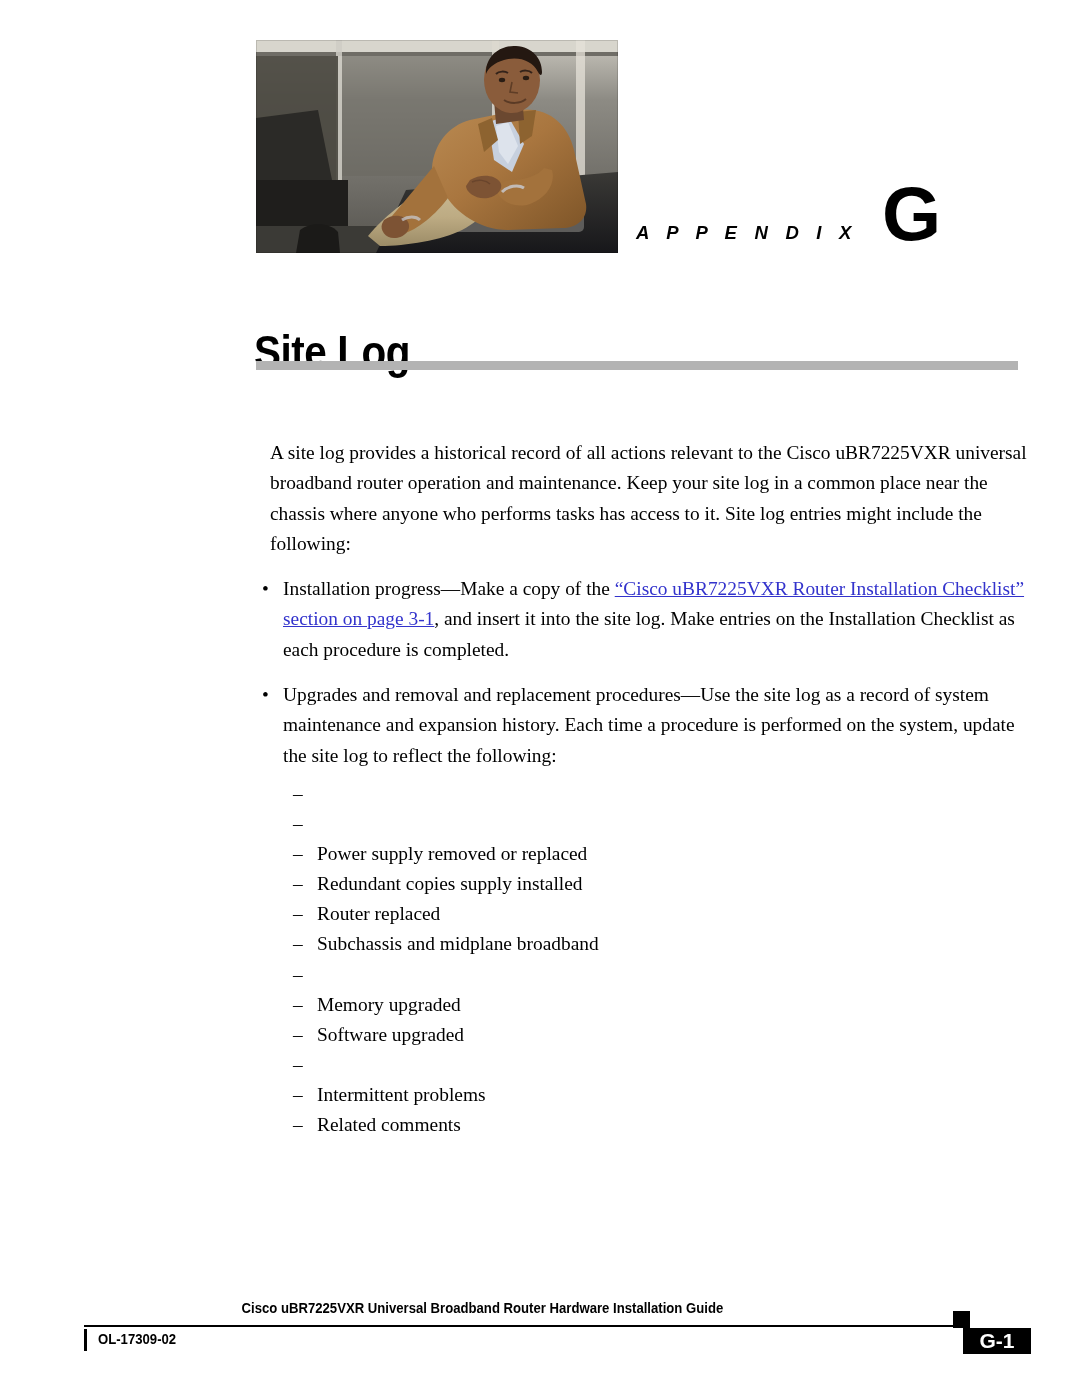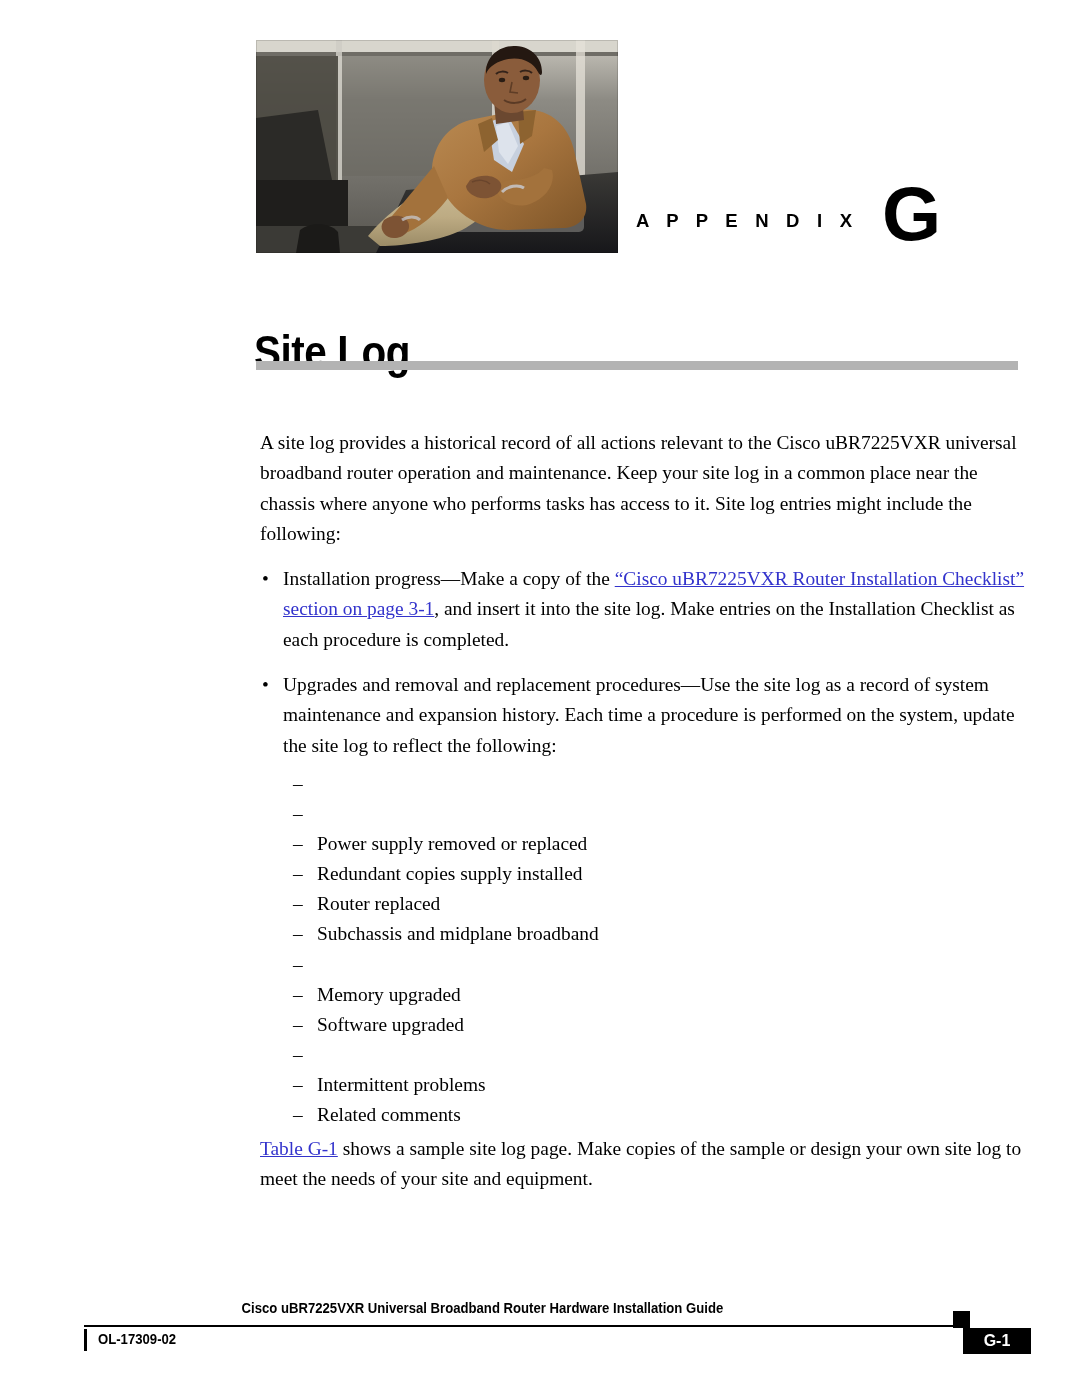--- a/index.html
+++ b/index.html
@@ -35,28 +35,29 @@
     background: #3a3a38;
   }
   .opener-photo svg {
     display: block;
     width: 362px;
     height: 213px;
   }
   .appendix-label {
     position: absolute;
     left: 636px;
-    top: 212px;
+    top: 224px;
     font-family: "Liberation Sans", "DejaVu Sans", sans-serif;
     font-weight: bold;
     font-size: 18.5px;
     letter-spacing: 6.2px;
     color: #000000;
     line-height: 1;
     white-space: nowrap;
+    font-style: italic;
   }
   .appendix-letter {
     position: absolute;
     left: 882px;
     top: 176px;
     font-family: "Liberation Sans", "DejaVu Sans", sans-serif;
     font-weight: bold;
     font-size: 76px;
     line-height: 1;
     color: #000000;
@@ -88,21 +89,21 @@
   }
 
   
   .body-area {
     position: absolute;
     left: 256px;
     top: 424px;
     width: 772px;
   }
   p.para {
-    margin: 4px;
+    margin: 14px;
     font-size: 19.4px;
     line-height: 30.3px;
     text-align: left;
     color: #000000;
   }
   .para-intro { width: 772px; }
   .para-closing {
     margin-top: 10px;
     width: 785px;
   }
@@ -222,21 +223,21 @@
   .footer-pagenum {
     position: absolute;
     left: 963px;
     top: 28px;
     width: 68px;
     height: 26px;
     line-height: 26px;
     text-align: center;
     font-family: "Liberation Sans Narrow", "Liberation Sans", "DejaVu Sans", sans-serif;
     font-weight: bold;
-    font-size: 16px;
+    font-size: 21px;
     color: #ffffff;
   }
 </style>
 </head>
 <body>
 
 <div class="opener">
 
   <div class="opener-photo">
     <svg viewBox="0 0 362 213" preserveAspectRatio="none" aria-hidden="true">
@@ -394,21 +395,20 @@
           <span>Intermittent problems</span>
         </li>
         <li class="dash-item">
           <span class="marker">–</span>
           <span>Related comments</span>
         </li>
       </ul>
     </li>
   </ul>
 
-  <p class="para para-closing"><a class="link" href="#">Table G-1</a><span> shows a sample site log page. Make copies of the sample or design your own site log to meet the needs of your site and equipment.</span></p>
 </div>
 
 <div class="footer">
   <div class="footer-doc-title">Cisco uBR7225VXR Universal Broadband Router Hardware Installation Guide</div>
   <div class="footer-rule"></div>
   <div class="footer-tick"></div>
   <div class="footer-docid">OL-17309-02</div>
   <div class="footer-square"></div>
   <div class="footer-pagebox"></div>
   <div class="footer-pagenum">G-1</div>

